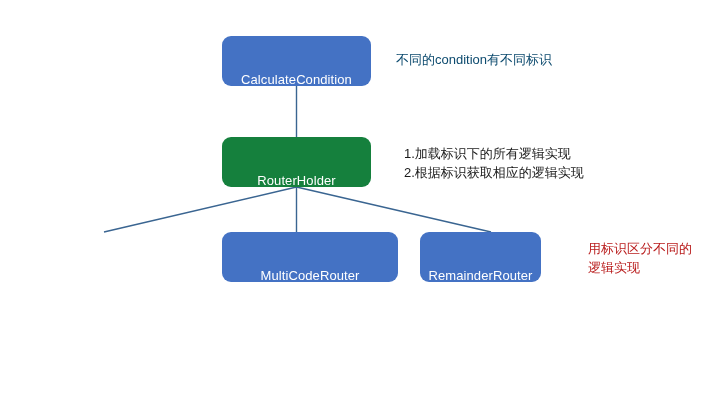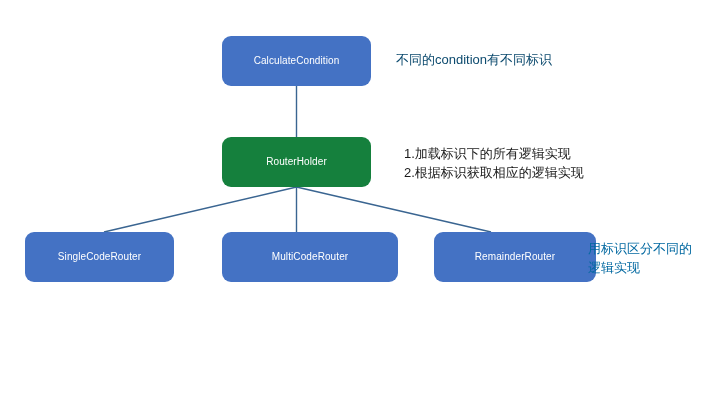--- a/index.html
+++ b/index.html
@@ -28,40 +28,40 @@
     top: 0;
     width: 720px;
     height: 405px;
     pointer-events: none;
   }
   .node {
     position: absolute;
     box-sizing: border-box;
     border-radius: 9px;
     display: flex;
-    align-items: center;
+    align-items: flex-end;
     justify-content: center;
     color: #ffffff;
-    font-size: 10px;
+    font-size: 13px;
     letter-spacing: 0.1px;
     line-height: 1;
     white-space: nowrap;
   }
   .note {
     position: absolute;
     color: #1a1a1a;
     font-size: 13px;
     line-height: 1.45;
     white-space: pre-line;
   }
   #node-calculate-condition { left: 222px; top: 36px;  width: 149px; height: 50px; }
   #node-router-holder       { left: 222px; top: 137px; width: 149px; height: 50px; }
   #node-single-code-router  { left: 25px;  top: 232px; width: 149px; height: 50px; }
   #node-multi-code-router   { left: 222px; top: 232px; width: 176px; height: 50px; }
-  #node-remainder-router    { left: 434px; top: 232px; width: 162px; height: 50px; }
+  #node-remainder-router    { left: 420px; top: 232px; width: 121px; height: 50px; }
   #note-calculate-condition { left: 396px; top: 51px;  width: 240px; }
   #note-router-holder       { left: 396px; top: 145px; width: 250px; margin-left: 8px; }
   #note-routers             { left: 588px; top: 240px; width: 124px; }
 </style>
 </head>
 <body>
 
 <div id="canvas" style="background: rgb(255, 255, 255);">
 
   <svg class="connectors" viewBox="0 0 720 405" width="720" height="405" xmlns="http://www.w3.org/2000/svg">
@@ -72,33 +72,30 @@
   </svg>
 
   <div class="node" id="node-calculate-condition" style="background: rgb(68, 114, 196); color: rgb(255, 255, 255);">
     <span>CalculateCondition</span>
   </div>
 
   <div class="node" id="node-router-holder" style="background: #15803d; color: rgb(255, 255, 255);">
     <span>RouterHolder</span>
   </div>
 
-  <div class="node" id="node-single-code-router" style="background: rgb(68, 114, 196); color: rgb(255, 255, 255);">
-    <span>SingleCodeRouter</span>
-  </div>
 
   <div class="node" id="node-multi-code-router" style="background: rgb(68, 114, 196); color: rgb(255, 255, 255);">
     <span>MultiCodeRouter</span>
   </div>
 
   <div class="node" id="node-remainder-router" style="background: rgb(68, 114, 196); color: rgb(255, 255, 255);">
     <span>RemainderRouter</span>
   </div>
 
   <div class="note" id="note-calculate-condition" style="color: #0c4a6e;">不同的condition有不同标识</div>
 
   <div class="note" id="note-router-holder" style="color: rgb(26, 26, 26);">1.加载标识下的所有逻辑实现
 2.根据标识获取相应的逻辑实现</div>
 
-  <div class="note" id="note-routers" style="color: #0369a1;">用标识区分不同的
+  <div class="note" id="note-routers" style="color: #b91c1c;">用标识区分不同的
 逻辑实现</div>
 
 </div>
 
 </body></html>

